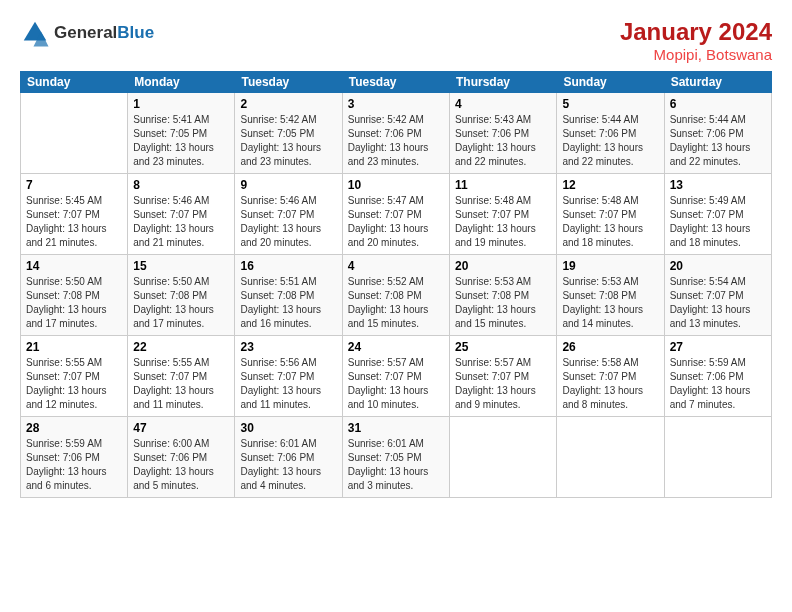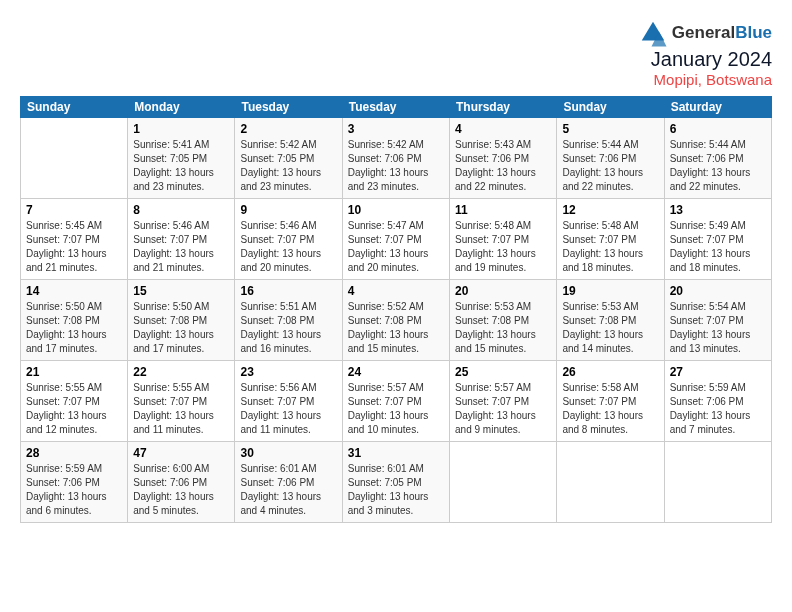--- a/index.html
+++ b/index.html
@@ -9,40 +9,39 @@
       width: 792px;
       height: 612px;
       overflow: hidden;
     }
     .container {
       padding: 18px 20px 10px 20px;
     }
     .header-row {
       display: flex;
       justify-content: space-between;
-      align-items: flex-end;
+      align-items: flex-start;
       margin-bottom: 8px;
-      flex-direction: column;
     }
     .logo {
       display: flex;
       align-items: center;
       gap: 4px;
     }
     .logo-icon {
       width: 30px;
       height: 30px;
     }
     .title-block {
       text-align: right;
     }
     .month-year {
-      font-size: 20px;
-      font-weight: normal;
-      color: #0f172a;
+      font-size: 24px;
+      font-weight: bold;
+      color: #b91c1c;
     }
     .location {
       font-size: 15px;
       color: #ef4444;
     }
     table {
       width: 100%;
       border-collapse: collapse;
       font-size: 10.5px;
     }

